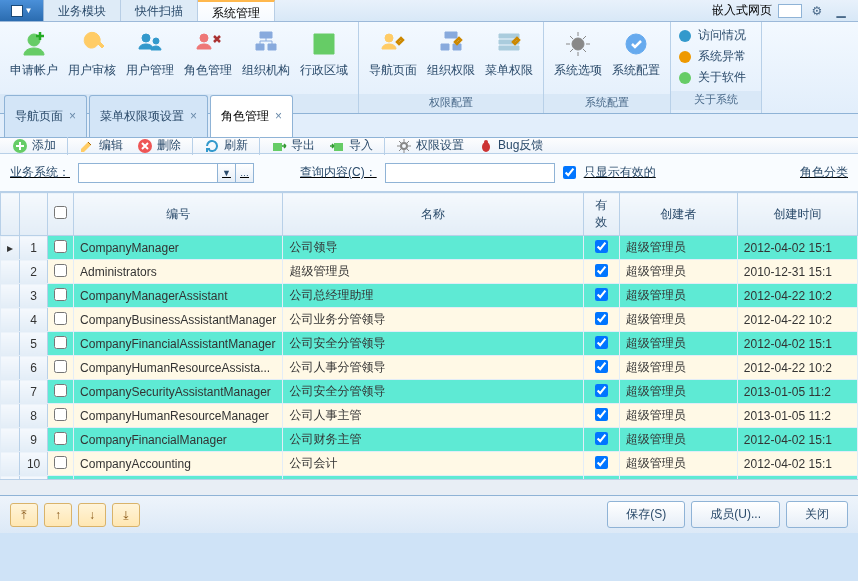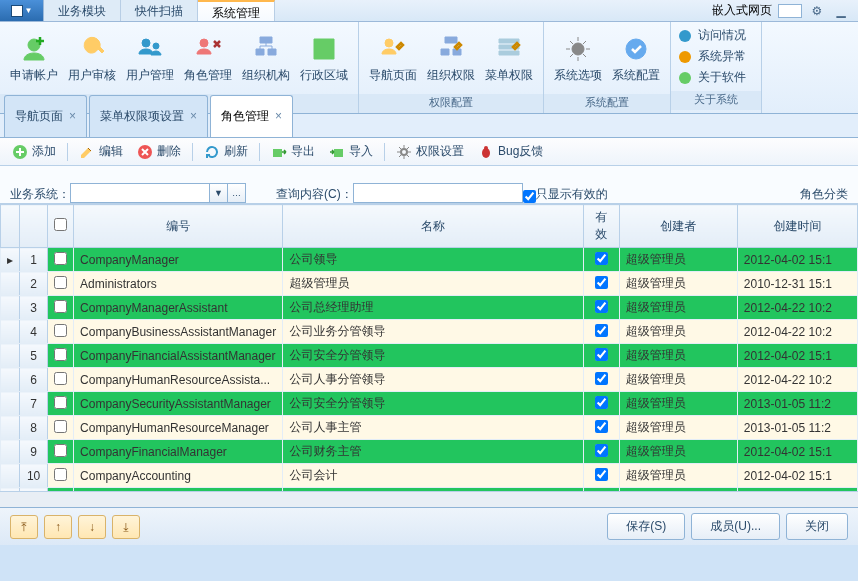--- a/index.html
+++ b/index.html
@@ -12,56 +12,56 @@
 .app-menu-btn .dd { color:#fff; font-size:8px; }
 .app-tab { padding: 3px 14px; border-right: 1px solid #b8cee5; color:#2a4a6a; cursor:pointer; background:#deebf7;}
 .app-tab.active { background: linear-gradient(#fff,#f5faff); border-top: 2px solid #ffb84d; color:#000;}
 .app-top .spacer { flex:1; }
 .app-right { display:flex; align-items:center; gap:6px; padding:0 8px; }
 .win-btn { width:18px; height:14px; display:flex; align-items:center; justify-content:center; color:#4a6a8a; }
 
 
 .ribbon { height: 92px; background: linear-gradient(#f3f9ff,#e2eefb); display:flex; border-bottom:1px solid #8fb3d6; }
 .ribbon-group { border-right:1px solid #b8d0e8; display:flex; flex-direction:column; }
-.ribbon-buttons { flex:1; display:flex; align-items:center; padding:4px 6px; gap:2px; }
+.ribbon-buttons { flex:1; display:flex; align-items:flex-start; padding:4px 6px; gap:2px; }
 .ribbon-btn { width:56px; display:flex; flex-direction:column; align-items:center; gap:2px; padding:2px; cursor:pointer; }
 .ribbon-icon { width:32px; height:32px; display:flex; align-items:center; justify-content:center; }
 .ribbon-label { color:#2a4a6a; text-align:center; }
 .ribbon-grouplabel { text-align:center; color:#4a6a8a; padding:1px 0 3px; background:#d9e8f7; font-size:11px; }
 .ribbon-sidecol { width:90px; padding:4px; display:flex; flex-direction:column; gap:2px; }
 .ribbon-sidecol .mini { display:flex; align-items:center; gap:5px; color:#2a4a6a; padding:1px 2px; cursor:pointer; }
 .mini-icon { width:16px; height:16px; flex-shrink:0; }
 
 
 .subtabs { height:24px; background:#e2eefb; display:flex; align-items:flex-end; padding-left:4px; border-bottom:1px solid #8fb3d6; }
 .subtab { padding:12px 10px; border:1px solid #8fb3d6; border-bottom:none; background:#d3e5f7; margin-right:2px; border-radius:3px 3px 0 0; color:#2a4a6a; cursor:pointer; }
 .subtab.active { background:#fff; color:#000; }
 .subtab .x { margin-left:6px; color:#6a8aaa; }
 
 
-.toolbar { height:28px; background:linear-gradient(#fdfdfe,#eef4fb); border-bottom:1px solid #b8d0e8; display:flex; align-items:center; padding:0 6px; gap:2px; }
+.toolbar { height:16px; background:linear-gradient(#fdfdfe,#eef4fb); border-bottom:1px solid #b8d0e8; display:flex; align-items:center; padding:0 6px; gap:2px; }
 .tool-btn { display:flex; align-items:center; gap:4px; padding:3px 6px; color:#2a4a6a; cursor:pointer; border-radius:3px; }
 .tool-sep { width:1px; height:18px; background:#b8d0e8; margin:0 3px; }
 .tool-icon { width:16px; height:16px; }
 
 
-.filterrow { height:38px; background:#f9fcff; border-bottom:1px solid #b8d0e8; display:flex; align-items:flex-end; padding:0 10px; gap:0; }
+.filterrow { height:38px; background:#f9fcff; border-bottom:1px solid #b8d0e8; display:flex; align-items:center; padding:0 10px; gap:8px;text-decoration:underline; }
 .filterrow label { color:#2a4a6a; }
 .combo { display:flex; }
 .combo input { width:140px; height:20px; border:1px solid #8fb3d6; padding:0 4px; }
 .combo .dd, .combo .dots { width:18px; height:20px; border:1px solid #8fb3d6; border-left:none; background:linear-gradient(#fff,#e6eef7); display:flex; align-items:center; justify-content:center; font-size:9px; color:#2a4a6a; cursor:pointer; }
 .txt { height:20px; border:1px solid #8fb3d6; padding:0 4px; }
 .chk { width:13px; height:13px; }
 
 
 .grid-wrap { height: 303px; background:#fff; overflow:hidden; position:relative; }
 .grid { width:100%; border-collapse:collapse; }
 .grid th { background:linear-gradient(#f5f9fd,#e3edf7); border:1px solid #b8d0e8; padding:4px 6px; color:#2a4a6a; font-weight:normal; text-align:center; }
 .grid td { border:1px solid #e3edf7; padding:3px 6px; color:#333; white-space:nowrap; overflow:hidden; text-overflow:ellipsis; }
-.grid tr.even td { background:#22c55e; }
+.grid tr.even td { background:#5eead4; }
 .grid tr.odd td { background:#fff9e6; }
 .rownum { background:linear-gradient(#f5f9fd,#e3edf7) !important; text-align:center; color:#2a4a6a; border-right:1px solid #b8d0e8 !important; }
 .rowind { width:14px; background:linear-gradient(#f5f9fd,#e3edf7) !important; border-right:1px solid #b8d0e8 !important; text-align:center; }
 .cellchk { text-align:center; }
 .grid-scroll-h { height:16px; background:#e8eef5; border-top:1px solid #b8d0e8; position:absolute; bottom:0; left:0; right:0; }
 
 
 .bottombar { height:38px; background:linear-gradient(#eef4fb,#dce9f7); border-top:1px solid #8fb3d6; display:flex; align-items:center; padding:0 10px; gap:6px; }
 .navbtn { width:28px; height:24px; background:linear-gradient(#fff4d9,#ffe7b3); border:1px solid #d9b36a; border-radius:3px; display:flex; align-items:center; justify-content:center; cursor:pointer; color:#8a5a1a; }
 .bottombar .spacer { flex:1; }

